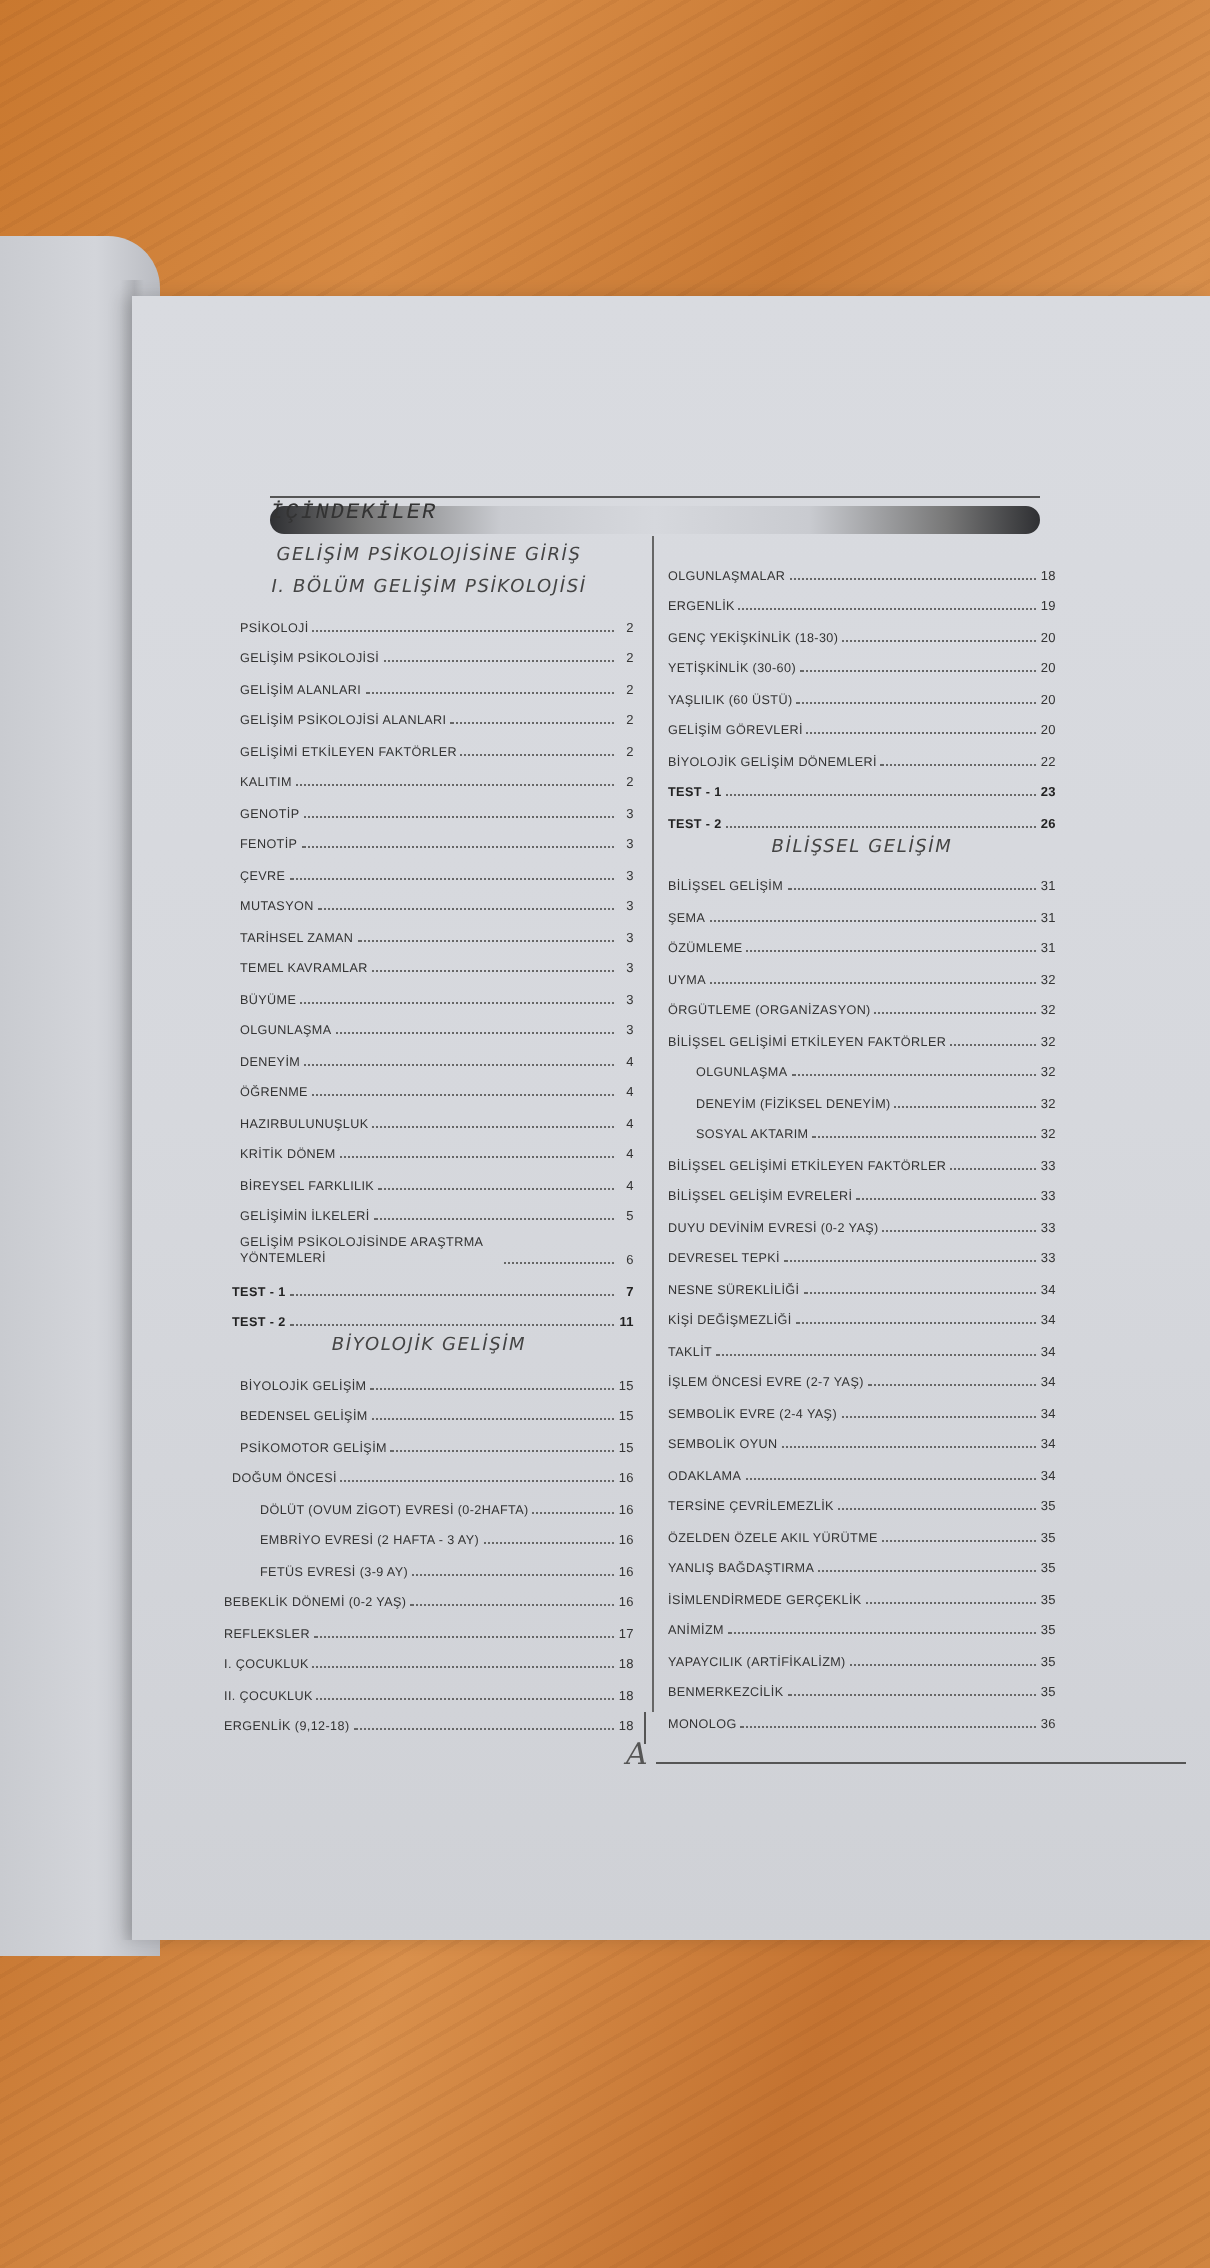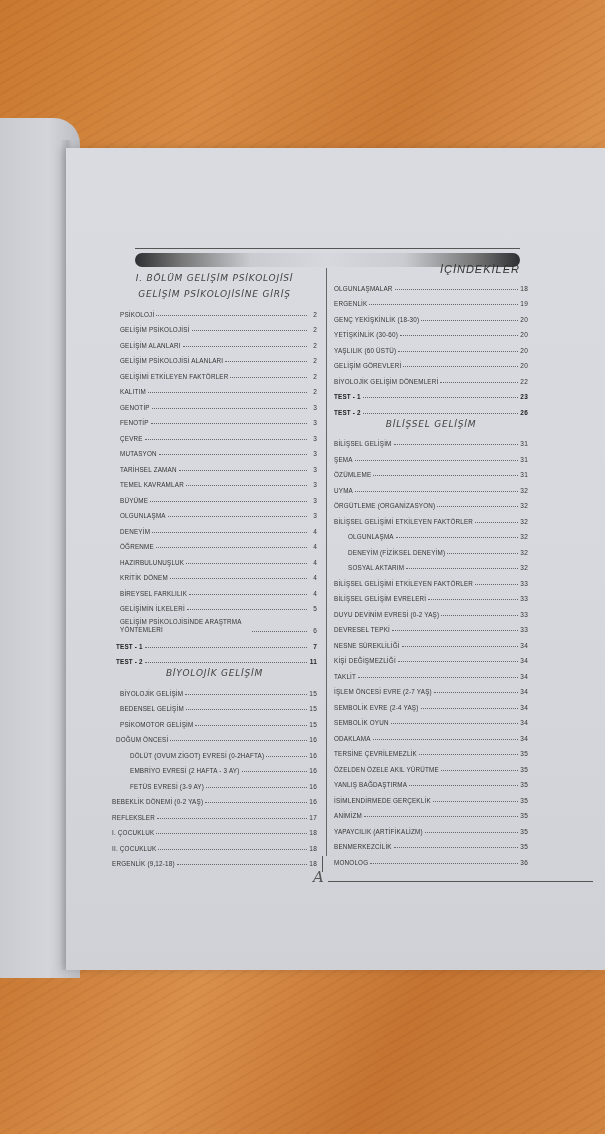--- a/index.html
+++ b/index.html
@@ -28,22 +28,22 @@
   }
   .header {
     position: absolute; left: 135px; top: 250px; width: 385px; height: 18px;
   }
   .header-topline { position:absolute; left: 0; top: -2px; width: 385px; height: 1px; background:#555; }
   .header-bar {
     position: absolute; left: 0; top: 3px; width: 385px; height: 14px; border-radius: 8px;
     background: linear-gradient(90deg, #2f3033 0%, #777 12%, #c9cbd0 30%, #d6d8dd 50%, #c9cbd0 70%, #777 88%, #2f3033 100%);
   }
   .header-title {
-    position: absolute; left: 0; top: 13px; width: 385px; text-align: right;
-    font-family: Liberation Sans, sans-serif; font-style: italic; font-size: 11px; color: #333; letter-spacing: 1px;
+    position: absolute; left: 0; top: 1px; width: 385px; text-align: left;
+    font-family: Liberation Mono, monospace; font-style: italic; font-size: 11px; color: #333; letter-spacing: 1px;
   }
   .divider { position:absolute; left: 326px; top: 268px; width: 1px; height: 588px; background: #666; }
   .col { position: absolute; }
   .col-left { left: 112px; top: 270px; width: 205px; }
   .col-right { left: 334px; top: 276px; width: 194px; }
   .section-title {
     text-align: center; font-family: "DejaVu Sans", sans-serif; font-style: italic;
     font-size: 9px; color: #444; letter-spacing: 0.8px; height: 16px; line-height: 16px;
   }
   .entry {
@@ -77,22 +77,22 @@
 
 <div class="header">
   <div class="header-topline"></div>
   <div class="header-bar"></div>
   <div class="header-title">İÇİNDEKİLER</div>
 </div>
 
 <div class="divider"></div>
 
 <div class="col col-left">
+  <div class="section-title">GELİŞİM PSİKOLOJİSİNE GİRİŞ</div>
   <div class="section-title">I. BÖLÜM GELİŞİM PSİKOLOJİSİ</div>
-  <div class="section-title">GELİŞİM PSİKOLOJİSİNE GİRİŞ</div>
 
   <div class="entry ml8">
       <span class="label">PSİKOLOJİ</span>
       <span class="dots"></span>
       <span class="pg">2</span>
     </div>
   <div class="entry ml8">
       <span class="label">GELİŞİM PSİKOLOJİSİ</span>
       <span class="dots"></span>
       <span class="pg">2</span>

